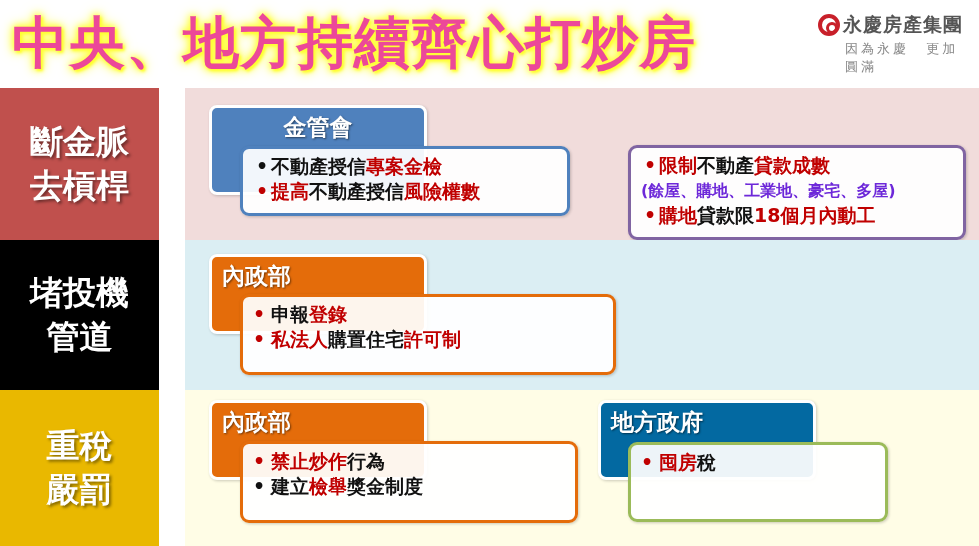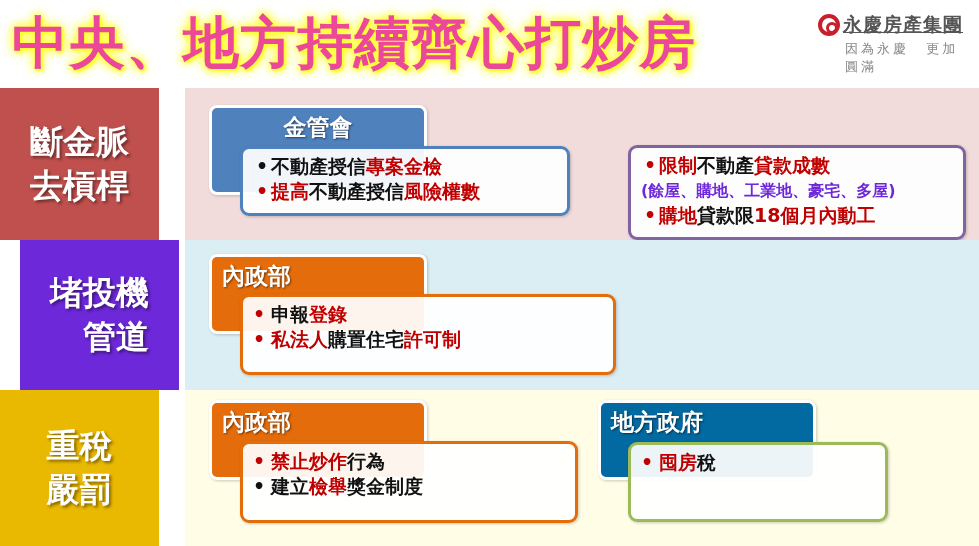--- a/index.html
+++ b/index.html
@@ -3,28 +3,28 @@
 <meta charset="utf-8">
 <style>
   * { box-sizing: border-box; margin: 0; padding: 0; }
   body { width: 979px; height: 546px; overflow: hidden; background: #fff; font-family: "DejaVu Sans", "Liberation Sans", sans-serif; position: relative; }
   .title { position: absolute; left: 12px; top: 4px; font-size: 56px; font-weight: bold; color: #ec4899; letter-spacing: 1px;
     text-shadow: 0 0 6px #ffff33, 0 0 10px #ffff33, 0 0 14px #ffff66, 2px 2px 3px #ffff00; line-height: 78px; }
   .logo { position: absolute; left: 818px; top: 12px; width: 150px; }
   .logo-row { display: flex; align-items: center; }
   .logo-mark { width: 22px; height: 22px; border-radius: 50%; border: 4px solid #c8202a; position: relative; margin-right: 3px; }
   .logo-mark::after { content: ""; position: absolute; left: 4px; top: 4px; width: 6px; height: 6px; border-radius: 50%; border: 3px solid #c8202a; }
-  .logo-name { font-size: 19px; font-weight: bold; color: #555; letter-spacing: 1px; text-decoration: underline; }
+  .logo-name { font-size: 19px; font-weight: bold; color: #555; letter-spacing: 1px; }
   .logo-sub { font-size: 13px; color: #888; letter-spacing: 3px; margin-left: 27px; margin-top: 2px; word-spacing: 10px; }
   .row { position: absolute; left: 0; width: 979px; }
-  .row-label { position: absolute; left: 0; top: 0; width: 159px; height: 100%; display: flex; align-items: center; justify-content: center; text-align: right;
+  .row-label { position: absolute; left: 0; top: 0; width: 159px; height: 100%; display: flex; align-items: center; justify-content: center; text-align: center;
     color: #fff; font-size: 33px; font-weight: bold; line-height: 44px; text-shadow: 2px 2px 3px rgba(0,0,0,0.45); white-space: pre-line; }
   .row-body { position: absolute; left: 185px; top: 0; right: 0; height: 100%; }
   .r1 { top: 88px; height: 152px; } .r1 .row-label { background: #c0504d; } .r1 .row-body { background: #f1dcdb; text-align: center; }
-  .r2 { top: 240px; height: 150px; } .r2 .row-label { background: #6d28d9; margin-left: 20px; } .r2 .row-body { background: #dbeef3; }
+  .r2 { top: 240px; height: 150px; } .r2 .row-label { background: #000000; } .r2 .row-body { background: #dbeef3; }
   .r3 { top: 390px; height: 156px; padding-left: 14px; } .r3 .row-label { background: #e9b800; } .r3 .row-body { background: #fffde6; }
   .header-box { position: absolute; border: 3px solid #fff; border-radius: 8px; color: #fff; font-size: 23px; font-weight: bold; padding: 4px 10px;
     text-shadow: 1px 1px 2px rgba(0,0,0,0.5); box-shadow: 1px 1px 3px rgba(0,0,0,0.2); }
   .content-box { position: absolute; background: rgba(255,255,255,0.93); border: 3px solid; border-radius: 9px; padding: 5px 10px;
     font-size: 19px; font-weight: bold; line-height: 25px; color: #111; box-shadow: 1px 1px 3px rgba(0,0,0,0.2); }
   .bullet { display: flex; white-space: nowrap; }
   .dot { width: 18px; flex: none; }
   .red { color: #c00000; }
   .blue { color: #6d28d9; font-size: 16px; }
 </style>

